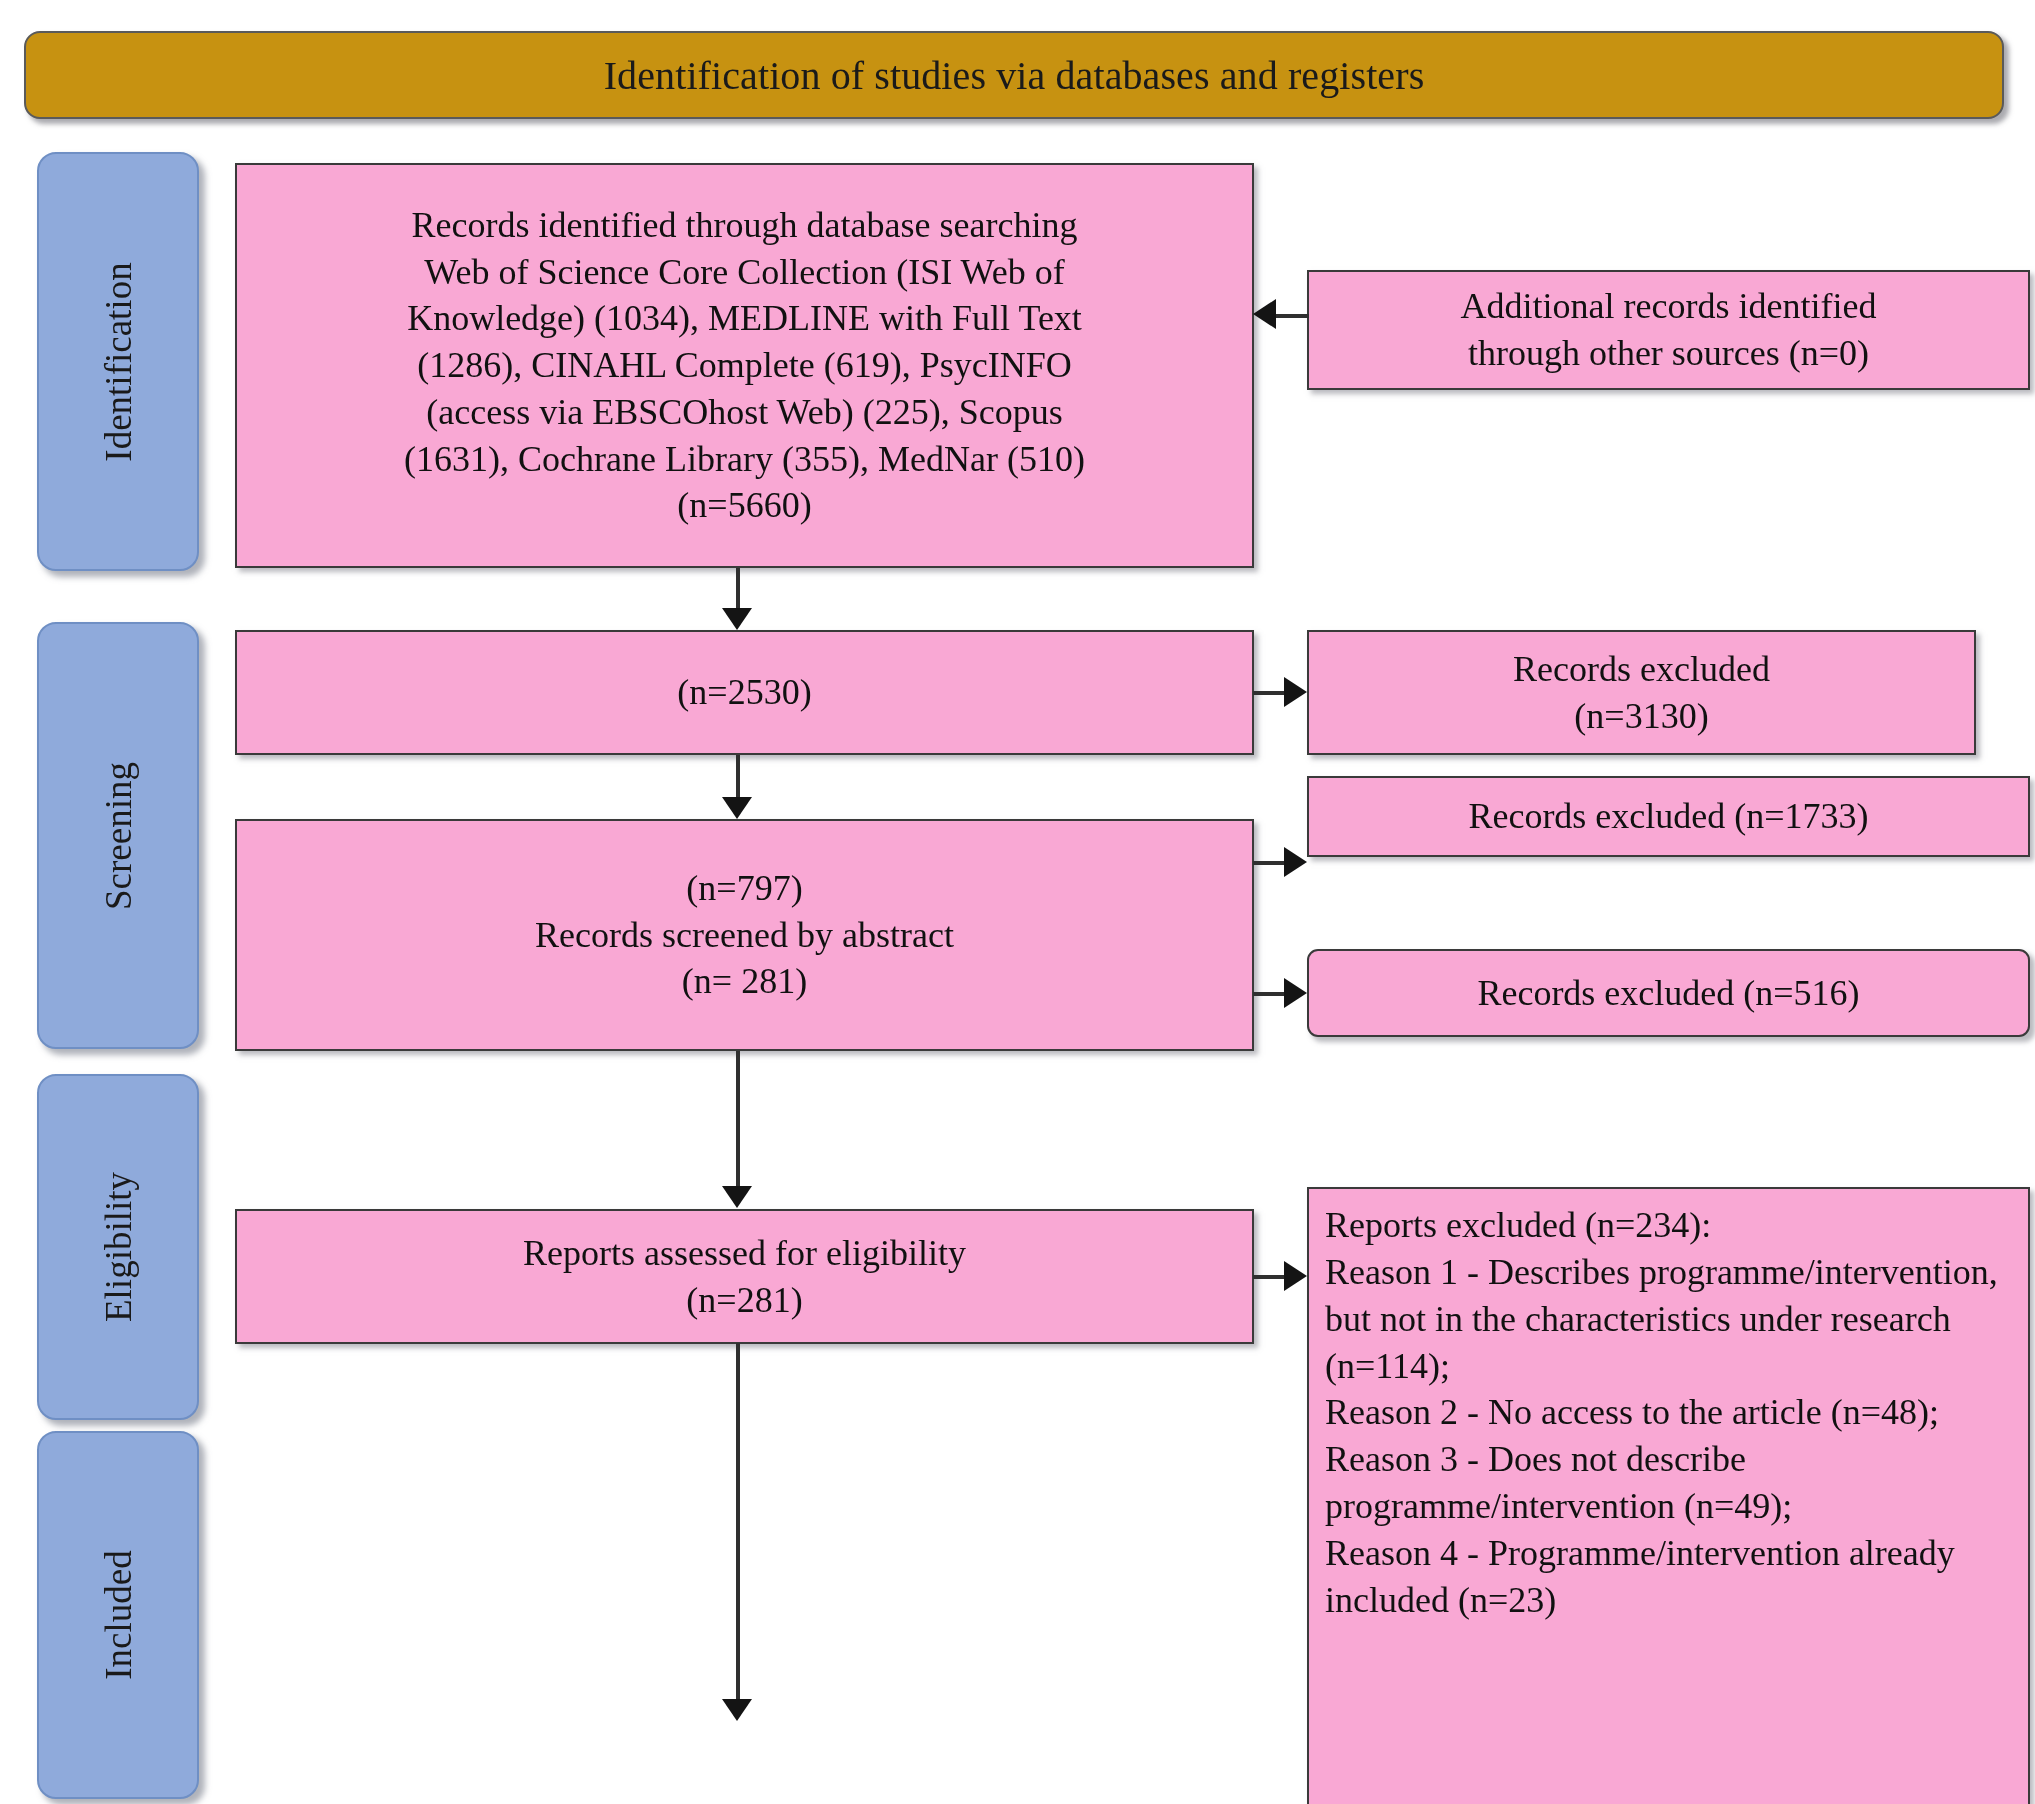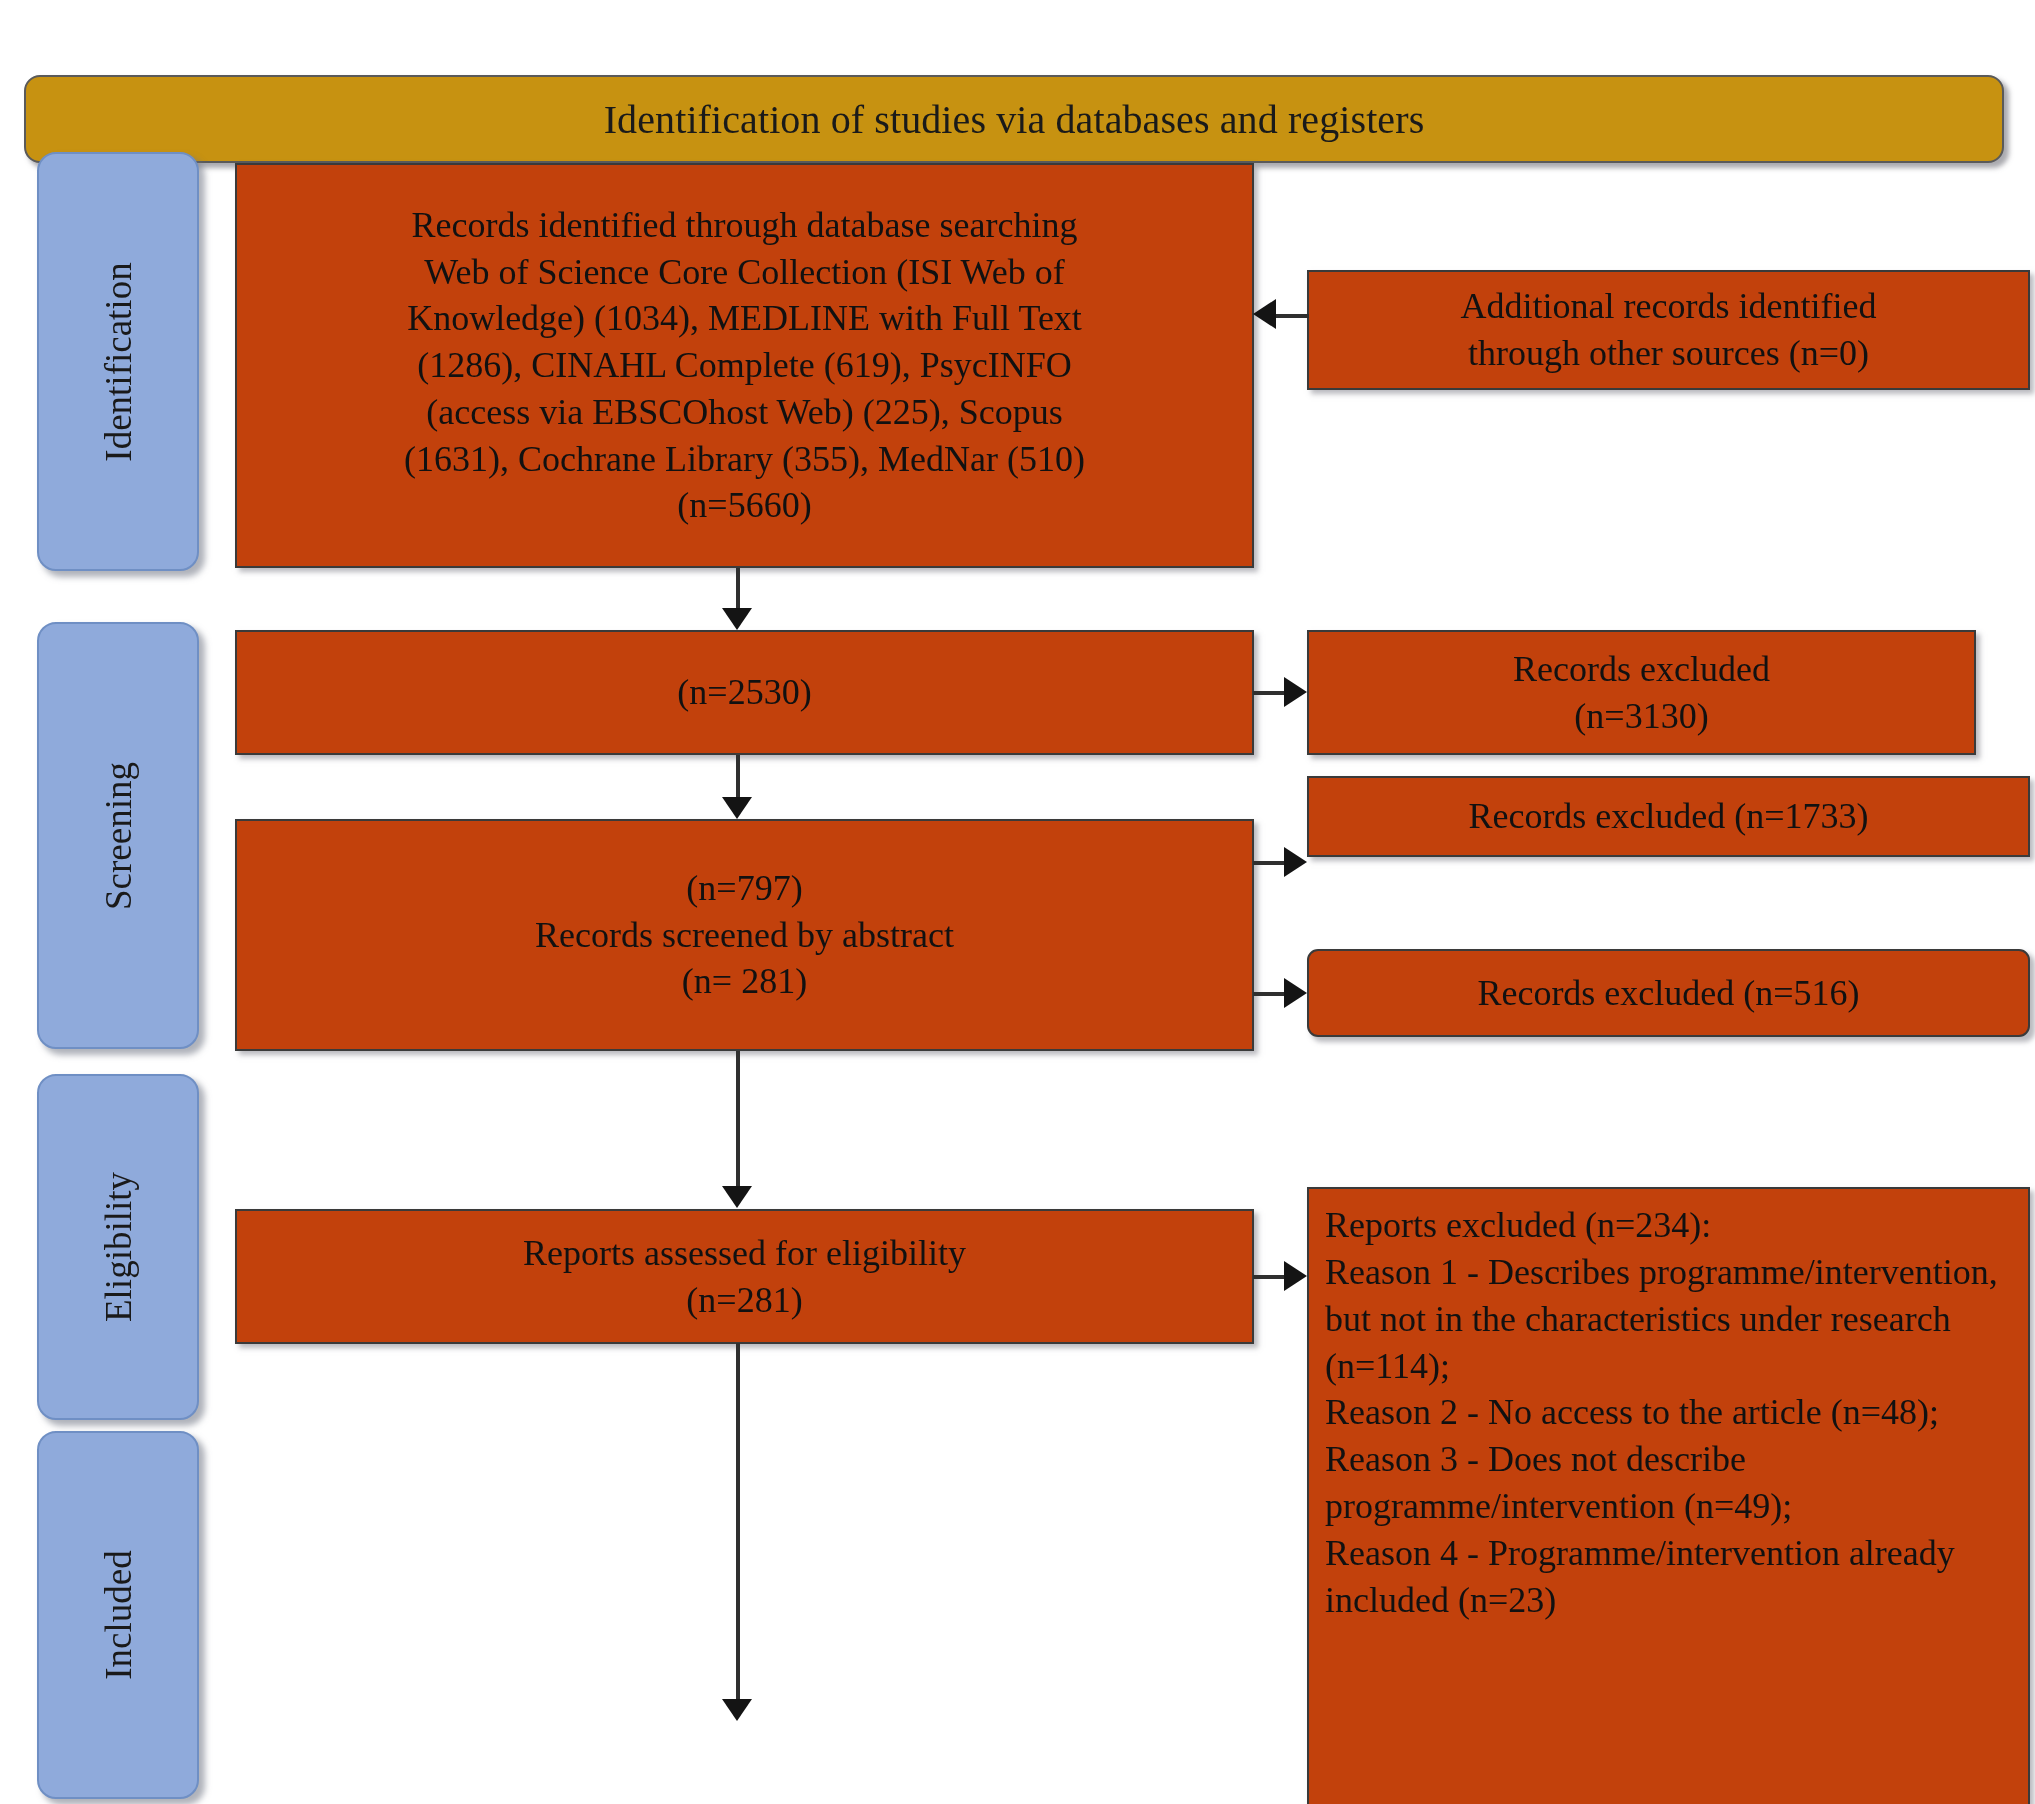--- a/index.html
+++ b/index.html
@@ -25,21 +25,20 @@
     width: 1980px;
     height: 88px;
     background: #c79211;
     border: 2.2px solid #5a5a5a;
     border-radius: 16px;
     box-sizing: border-box;
     display: flex;
     align-items: center;
     justify-content: center;
     box-shadow: 4.4px 4.4px 5.1px rgba(100,100,110,0.55);
-    margin-top: 44px;
   }
   .header-banner .htext {
     font-size: 40px;
     color: #1a1a1a;
     letter-spacing: 0.1px;
     white-space: nowrap;
   }
 
   
   .stage-label {
@@ -56,21 +55,21 @@
     top: 50%;
     transform: translate(-50%, -50%) rotate(-90deg);
     white-space: nowrap;
     font-size: 37px;
     color: #1a1a1a;
   }
 
   
   .box {
     position: absolute;
-    background: #c2410c;
+    background: #f9a8d4;
     border: 2.2px solid #3a3a3a;
     box-sizing: border-box;
     box-shadow: 4.4px 4.4px 5.1px rgba(120,120,130,0.5);
     display: flex;
     flex-direction: column;
     justify-content: center;
   }
   .box .line {
     font-size: 36px;
     color: #111111;

